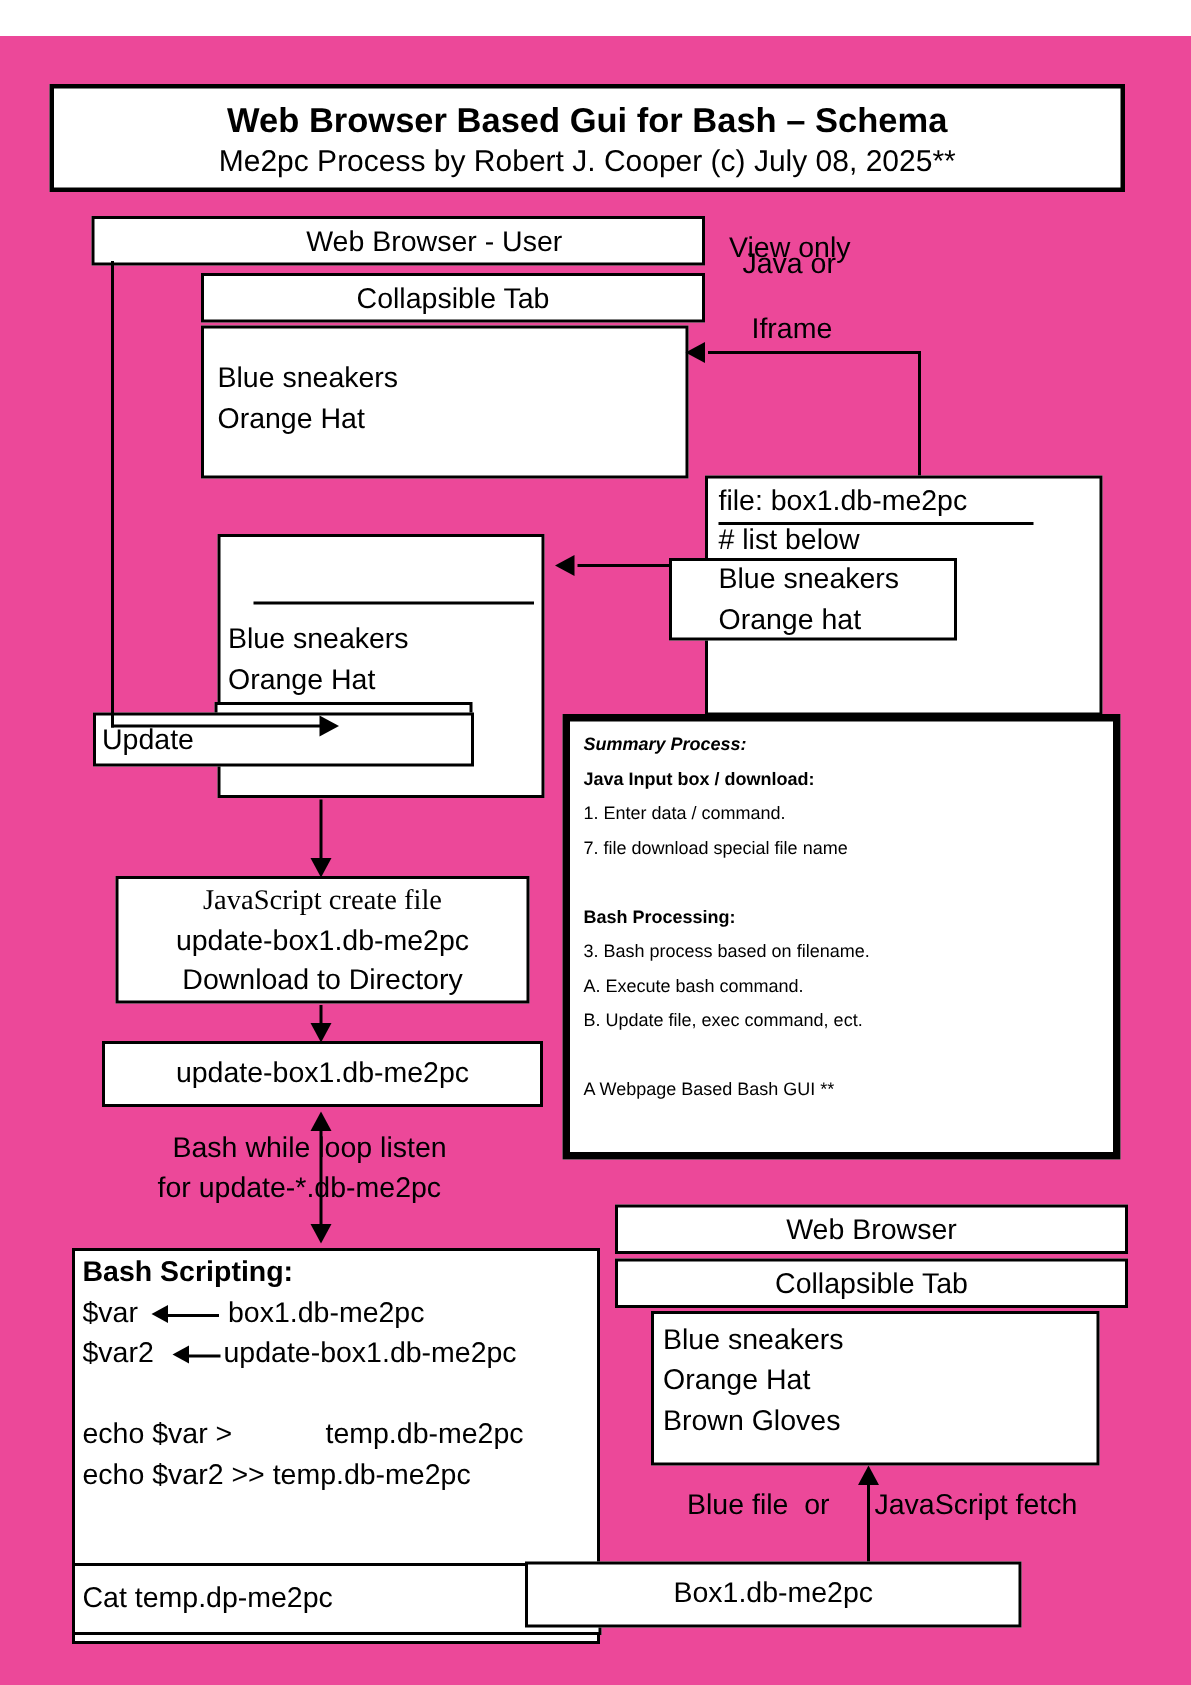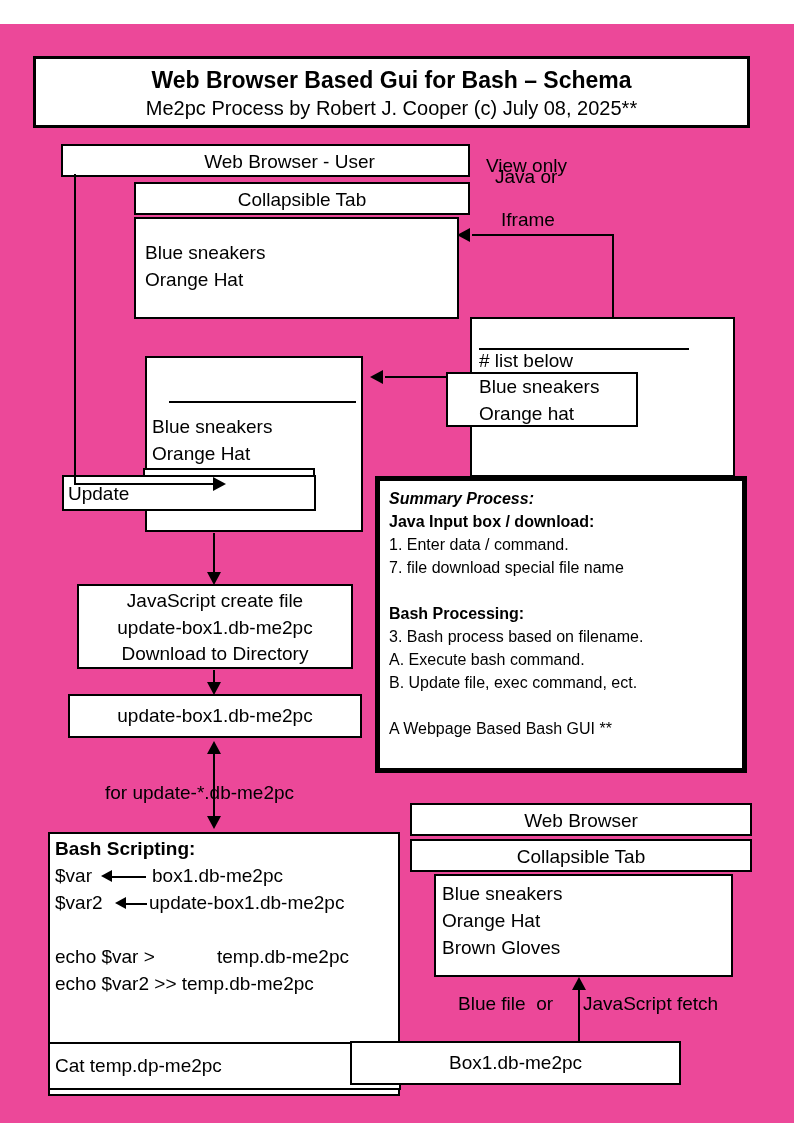--- a/index.html
+++ b/index.html
@@ -80,21 +80,21 @@
   .t-sub {
     font-size: 20px;
   }
   .t-hd {
     font-size: 19px;
   }
   .t-body {
     font-size: 19px;
   }
   .t-sum {
-    font-size: 16px;
+    font-size: 12px;
   }
   .b { font-weight: bold; text-align: right; }
   .bi { font-weight: bold; font-style: italic; }
 </style>
 </head>
 <body>
 
 <div id="page">
 
   <div class="box" style="left:33px; top:32px; width:717px; height:72px; border-width:3px;">
@@ -117,20 +117,21 @@
 
   <div class="txt t-body" style="left:486px; top:131px;">View only</div>
   <div class="txt t-body" style="left:495px; top:142px;">Java or</div>
   <div class="txt t-body" style="left:501px; top:185px;">Iframe</div>
 
   <div class="line vline" style="left:612px; top:210px; height:93px;"></div>
   <div class="line hline" style="left:472px; top:210px; width:142px;"></div>
   <div class="arrow arrow-left" style="left:457px; top:204px;"></div>
 
   <div class="box" style="left:470px; top:293px; width:265px; height:160px;">
+    <div class="txt t-body" style="left:7px; top:5px;">file: box1.db-me2pc</div>
     <div class="uline" style="left:7px; top:29px; width:210px;"></div>
     <div class="txt t-body" style="left:7px; top:31px;"># list below</div>
   </div>
 
   <div class="box" style="left:446px; top:348px; width:192px; height:55px;">
     <div class="txt t-body" style="left:31px; top:2px;">Blue sneakers</div>
     <div class="txt t-body" style="left:31px; top:29px;">Orange hat</div>
   </div>
 
   <div class="line hline" style="left:385px; top:352px; width:62px;"></div>
@@ -162,36 +163,37 @@
     <div class="txt t-sum" style="left:9px; top:147px;text-align:center;">3. Bash process based on filename.</div>
     <div class="txt t-sum" style="left:9px; top:170px;">A. Execute bash command.</div>
     <div class="txt t-sum" style="left:9px; top:193px;">B. Update file, exec command, ect.</div>
     <div class="txt t-sum" style="left:9px; top:239px;">A Webpage Based Bash GUI **</div>
   </div>
 
   <div class="line vline" style="left:213px; top:509px; height:42px;"></div>
   <div class="arrow arrow-down" style="left:207px; top:548px;"></div>
 
   <div class="box" style="left:77px; top:560px; width:276px; height:85px;">
-    <div class="txt t-body ctr" style="left:0; top:4px;">JavaScript create file</div>
+    <div class="txt t-body ctr" style="left:0; top:4px;font-family:Liberation Serif, serif;">JavaScript create file</div>
     <div class="txt t-body ctr" style="left:0; top:31px;">update-box1.db-me2pc</div>
     <div class="txt t-body ctr" style="left:0; top:57px;">Download to Directory</div>
   </div>
 
   <div class="line vline" style="left:213px; top:646px; height:17px;"></div>
   <div class="arrow arrow-down" style="left:207px; top:658px;"></div>
 
   <div class="box" style="left:68px; top:670px; width:294px; height:44px;">
     <div class="txt t-body ctr" style="left:0; top:9px;">update-box1.db-me2pc</div>
   </div>
 
   <div class="line vline" style="left:213px; top:722px; height:78px;"></div>
   <div class="arrow arrow-up" style="left:207px; top:717px;"></div>
   <div class="arrow arrow-down" style="left:207px; top:792px;"></div>
 
+  <div class="txt t-body" style="left:115px; top:731px;">Bash while loop listen</div>
   <div class="txt t-body" style="left:105px; top:758px;">for update-*.db-me2pc</div>
 
   <div class="box" style="left:48px; top:808px; width:352px; height:264px;">
     <div class="txt t-body b" style="left:5px; top:4px;">Bash Scripting:</div>
 
     <div class="txt t-body" style="left:5px; top:31px;">$var</div>
     <div class="line hline" style="left:62px; top:42px; width:34px;"></div>
     <div class="arrow arrow-left" style="left:51px; top:36px; border-top-width:6px; border-bottom-width:6px; border-right-width:11px;"></div>
     <div class="txt t-body" style="left:102px; top:31px;">box1.db-me2pc</div>
 

